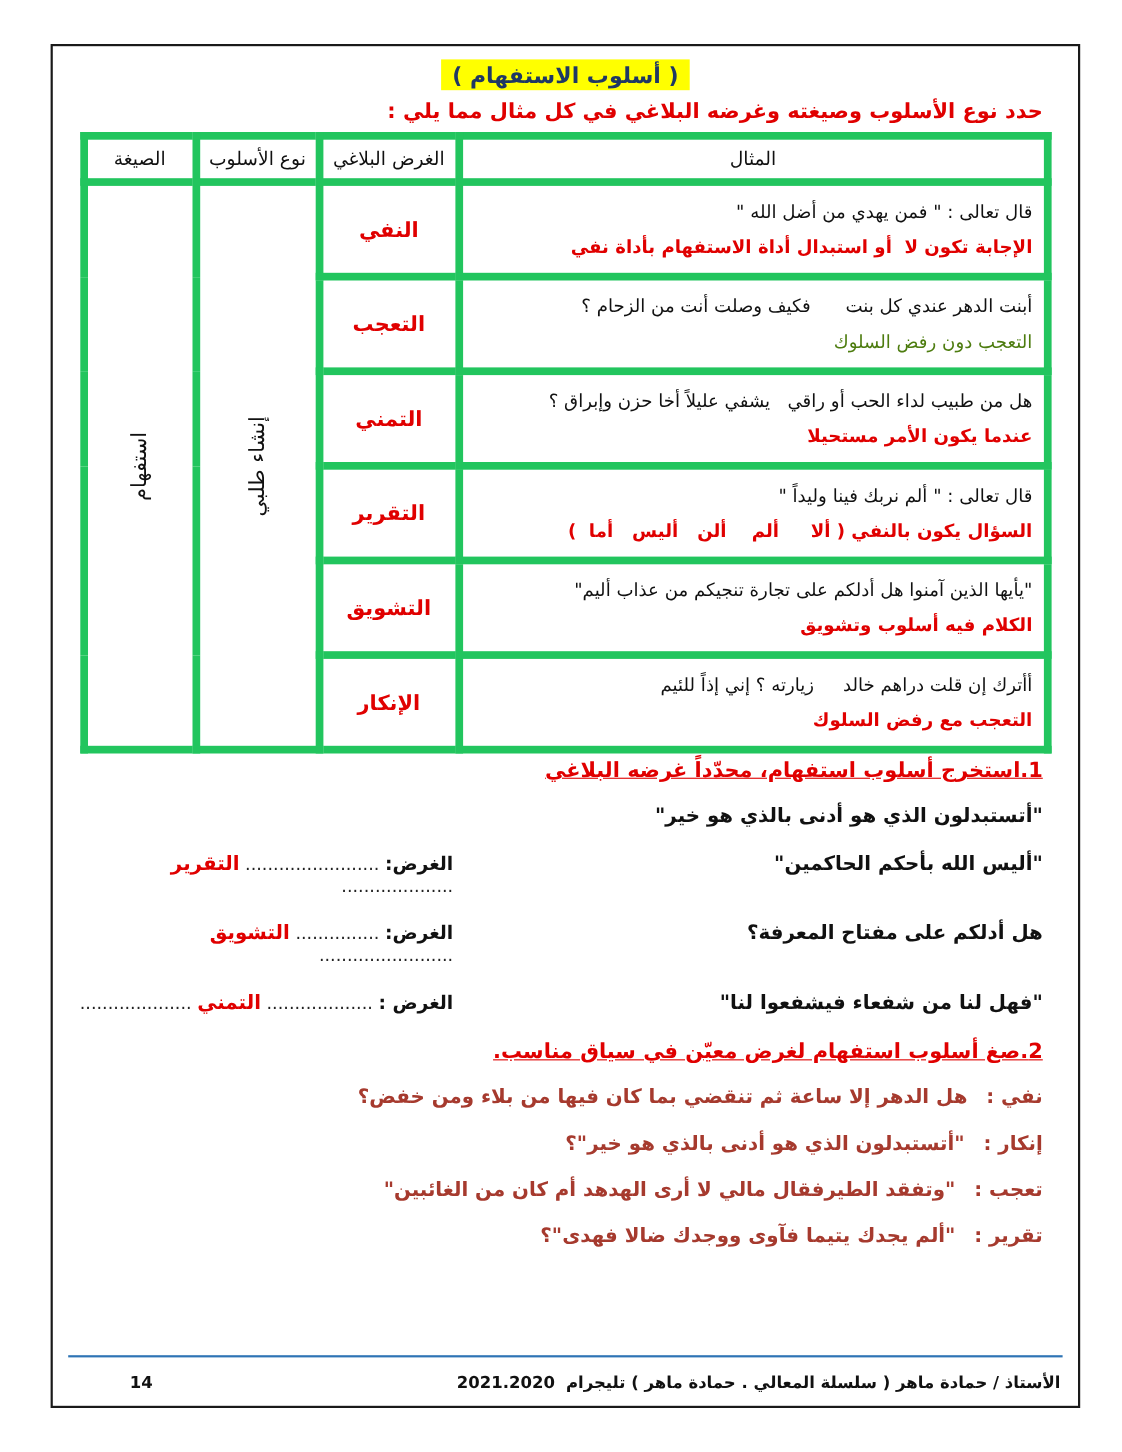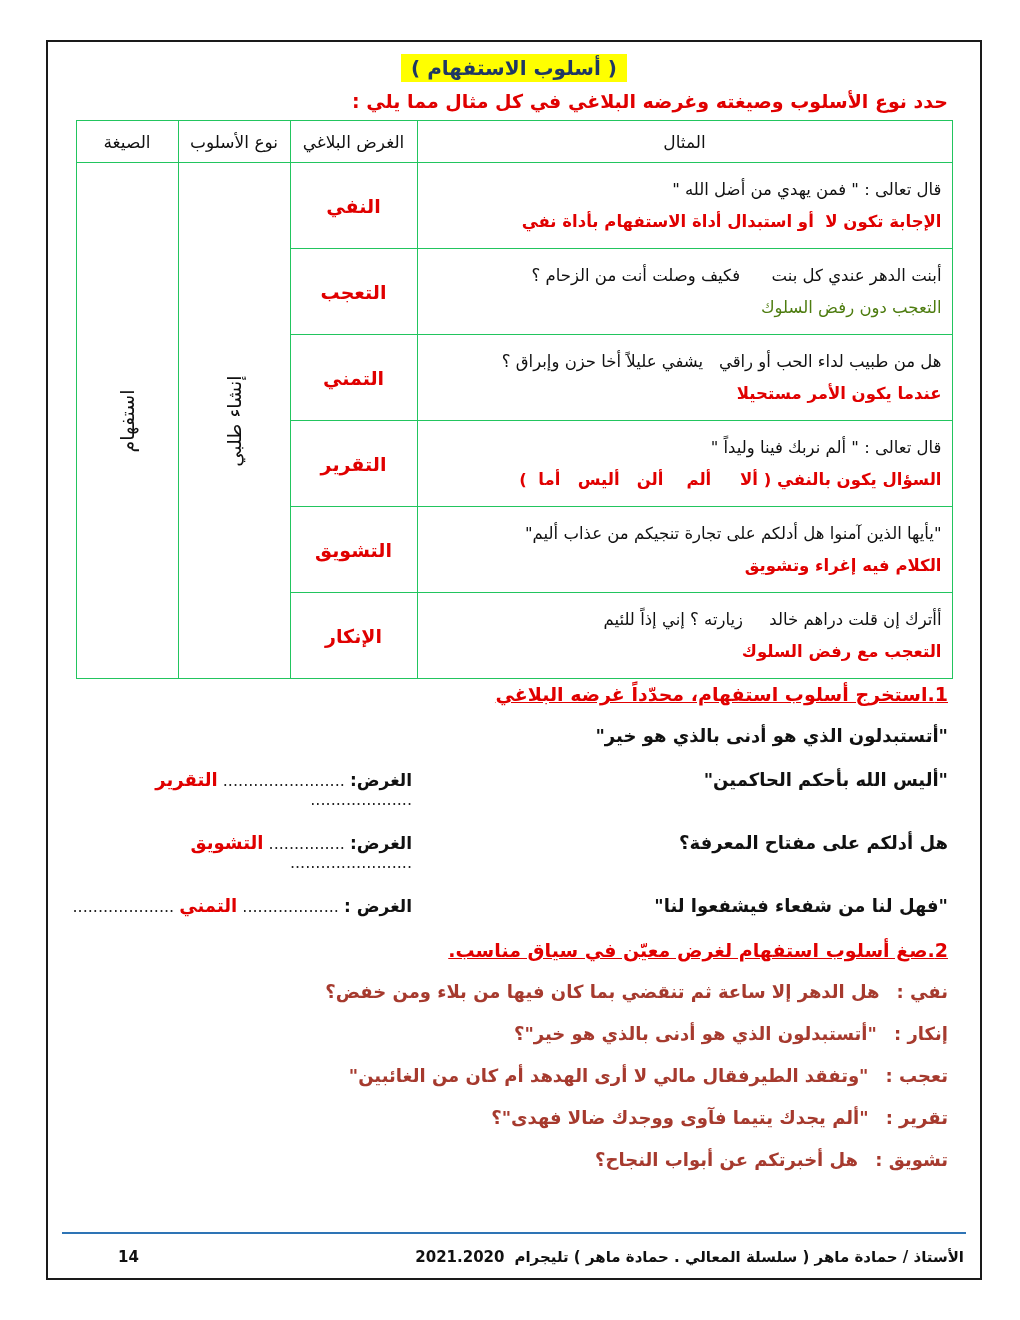--- a/index.html
+++ b/index.html
@@ -42,21 +42,21 @@
     text-align: right;
     margin: 8px 18px 0 0;
   }
   table.main-table {
     border-collapse: collapse;
     margin: 8px auto 0 auto;
     width: 876px;
     table-layout: fixed;
   }
   table.main-table th, table.main-table td {
-    border: 1px solid #22c55e;
+    border: 7px solid #22c55e;
   }
   table.main-table thead tr { height: 42px; }
   table.main-table th {
     font-weight: normal;
     font-size: 17px;
     color: #111;
     text-align: center;
   }
   table.main-table tbody tr { height: 86px; }
   td.ex-cell {
@@ -214,21 +214,21 @@
         <tr>
           <td class="ex-cell">
             <div class="ex-line">قال تعالى : " ألم نربك فينا وليداً "</div>
             <div class="note red">السؤال يكون بالنفي ( ألا     ألم    ألن   أليس   أما  )</div>
           </td>
           <td class="purpose">التقرير</td>
         </tr>
         <tr>
           <td class="ex-cell">
             <div class="ex-line">"يأيها الذين آمنوا هل أدلكم على تجارة تنجيكم من عذاب أليم"</div>
-            <div class="note red">الكلام فيه إغراء وتشويق</div>
+            <div class="note red">الكلام فيه أسلوب وتشويق</div>
           </td>
           <td class="purpose">التشويق</td>
         </tr>
         <tr>
           <td class="ex-cell">
             <div class="ex-line">أأترك إن قلت دراهم خالد     زيارته ؟ إني إذاً للئيم</div>
             <div class="note red">التعجب مع رفض السلوك</div>
           </td>
           <td class="purpose">الإنكار</td>
         </tr>
@@ -285,24 +285,20 @@
         <span class="ex2-text">"أتستبدلون الذي هو أدنى بالذي هو خير"؟</span>
       </div>
       <div class="ex2-row">
         <span class="ex2-label">تعجب  :</span>
         <span class="ex2-text">"وتفقد الطيرفقال مالي لا أرى الهدهد أم كان من الغائبين"</span>
       </div>
       <div class="ex2-row">
         <span class="ex2-label">تقرير  :</span>
         <span class="ex2-text">"ألم يجدك يتيما فآوى ووجدك ضالا فهدى"؟</span>
       </div>
-      <div class="ex2-row">
-        <span class="ex2-label">تشويق  :</span>
-        <span class="ex2-text">هل أخبرتكم عن أبواب النجاح؟</span>
-      </div>
     </div>
 
     <div class="footer-rule"></div>
     <div class="footer">
       <span class="footer-text">الأستاذ / حمادة ماهر ( سلسلة المعالي . حمادة ماهر ) تليجرام</span>
       <span class="footer-year">2021.2020</span>
       <span class="footer-page">14</span>
     </div>
 
   </div>

